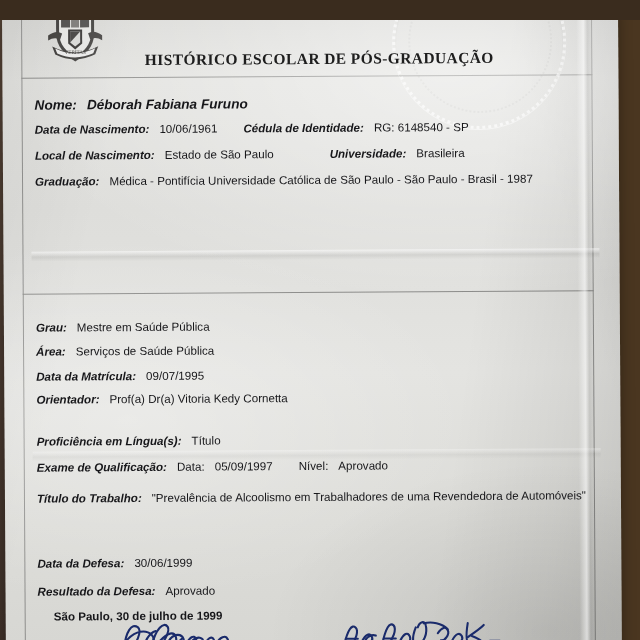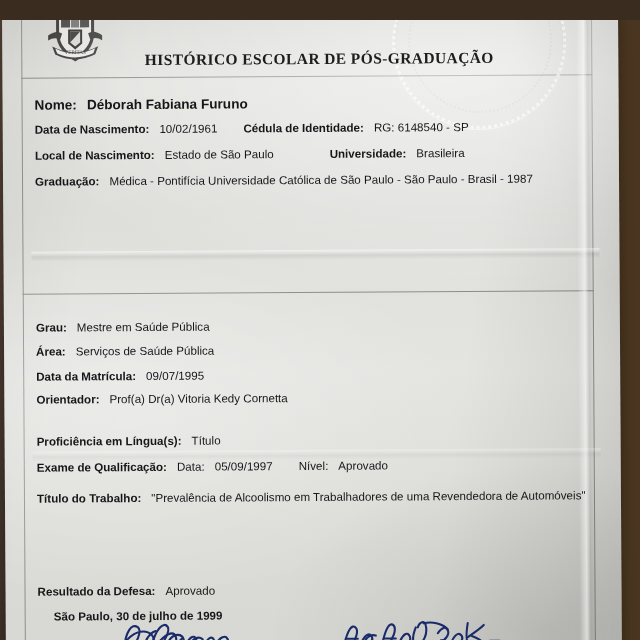--- a/index.html
+++ b/index.html
@@ -134,21 +134,21 @@
   }
 
   
   .row {
     position: absolute;
     left: 32px;
     white-space: nowrap;
     color: #17171a;
     font-size: 11.6px;
   }
-  .lbl { font-weight: bold; }
+  .lbl { font-weight: bold; font-style: italic; }
   .val { font-weight: normal; }
   .gap { display: inline-block; width: 10px; }
   .gap-lg { display: inline-block; width: 26px; }
   .gap-xl { display: inline-block; width: 56px; }
 
   .centered-date {
     position: absolute;
     left: 48px;
     font-weight: bold;
     font-size: 11.6px;
@@ -215,21 +215,21 @@
     <div class="crease c2"></div>
     <div class="crease v"></div>
 
     <div class="doc-title">HISTÓRICO ESCOLAR DE PÓS-GRADUAÇÃO</div>
 
     <div class="row" style="top:82px; font-size:13.6px;">
       <span class="lbl">Nome:</span><span class="gap"></span><span class="lbl">Déborah Fabiana Furuno</span>
     </div>
 
     <div class="row" style="top:107px;">
-      <span class="lbl">Data de Nascimento:</span><span class="gap"></span><span class="val">10/02/1961</span><span class="gap-lg"></span><span class="lbl">Cédula de Identidade:</span><span class="gap"></span><span class="val">RG: 6148540 - SP</span>
+      <span class="lbl">Data de Nascimento:</span><span class="gap"></span><span class="val">10/06/1961</span><span class="gap-lg"></span><span class="lbl">Cédula de Identidade:</span><span class="gap"></span><span class="val">RG: 6148540 - SP</span>
     </div>
 
     <div class="row" style="top:133px;">
       <span class="lbl">Local de Nascimento:</span><span class="gap"></span><span class="val">Estado de São Paulo</span><span class="gap-xl"></span><span class="lbl">Universidade:</span><span class="gap"></span><span class="val">Brasileira</span>
     </div>
 
     <div class="row" style="top:159px;">
       <span class="lbl">Graduação:</span><span class="gap"></span><span class="val">Médica - Pontifícia Universidade Católica de São Paulo - São Paulo - Brasil - 1987</span>
     </div>
 
@@ -254,20 +254,23 @@
     </div>
 
     <div class="row" style="top:445px;">
       <span class="lbl">Exame de Qualificação:</span><span class="gap"></span><span class="val">Data:</span><span class="gap"></span><span class="val">05/09/1997</span><span class="gap-lg"></span><span class="val">Nível:</span><span class="gap"></span><span class="val">Aprovado</span>
     </div>
 
     <div class="row" style="top:476px;">
       <span class="lbl">Título do Trabalho:</span><span class="gap"></span><span class="val">"Prevalência de Alcoolismo em Trabalhadores de uma Revendedora de Automóveis"</span>
     </div>
 
+    <div class="row" style="top:541px;">
+      <span class="lbl">Data da Defesa:</span><span class="gap"></span><span class="val">30/06/1999</span>
+    </div>
 
     <div class="row" style="top:569px;">
       <span class="lbl">Resultado da Defesa:</span><span class="gap"></span><span class="val">Aprovado</span>
     </div>
 
     <div class="centered-date" style="top:594px;">São Paulo, 30 de      julho      de 1999</div>
 
     <div class="sigline s1"></div>
     <div class="sigline s2"></div>
 

